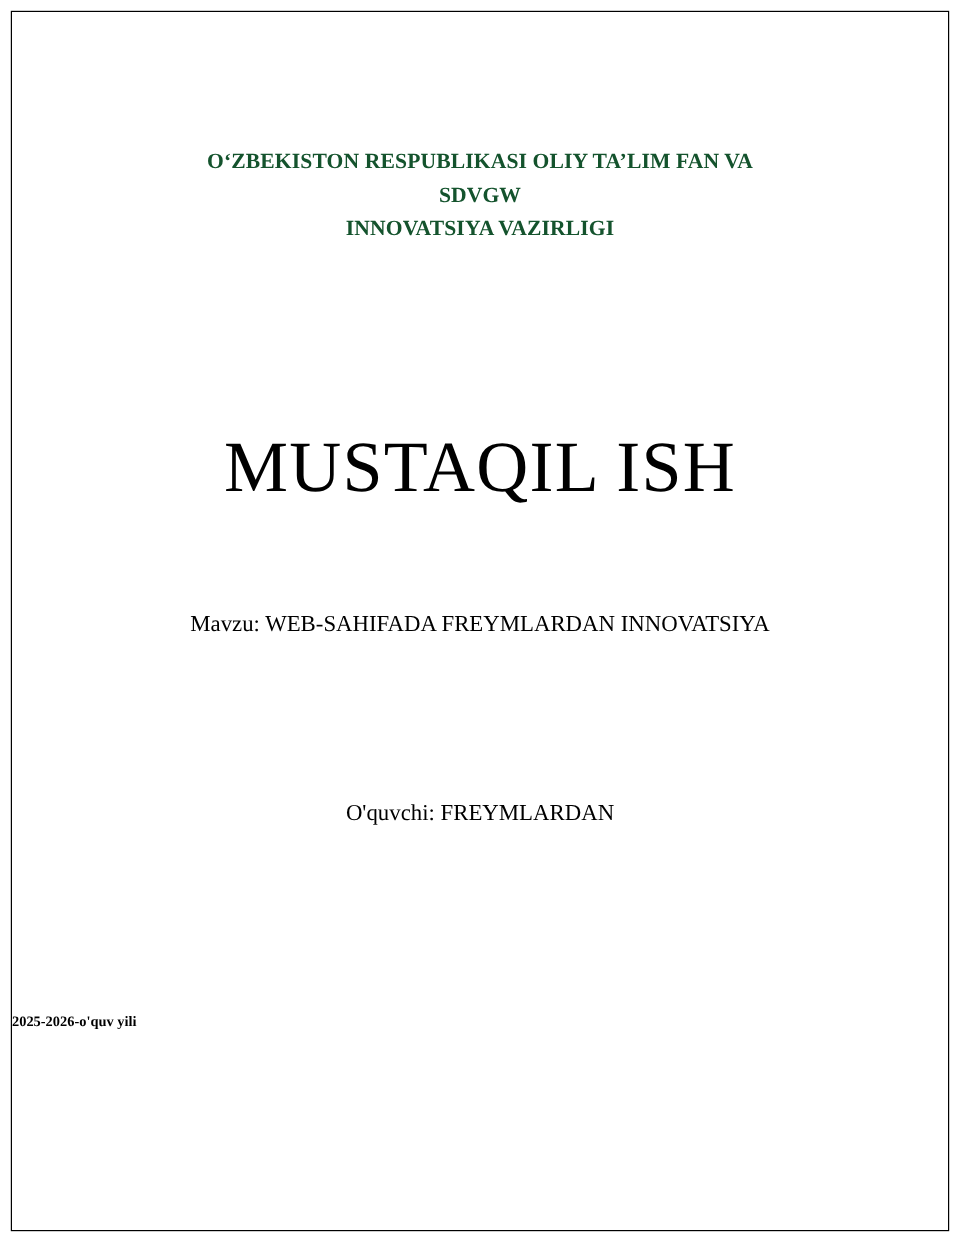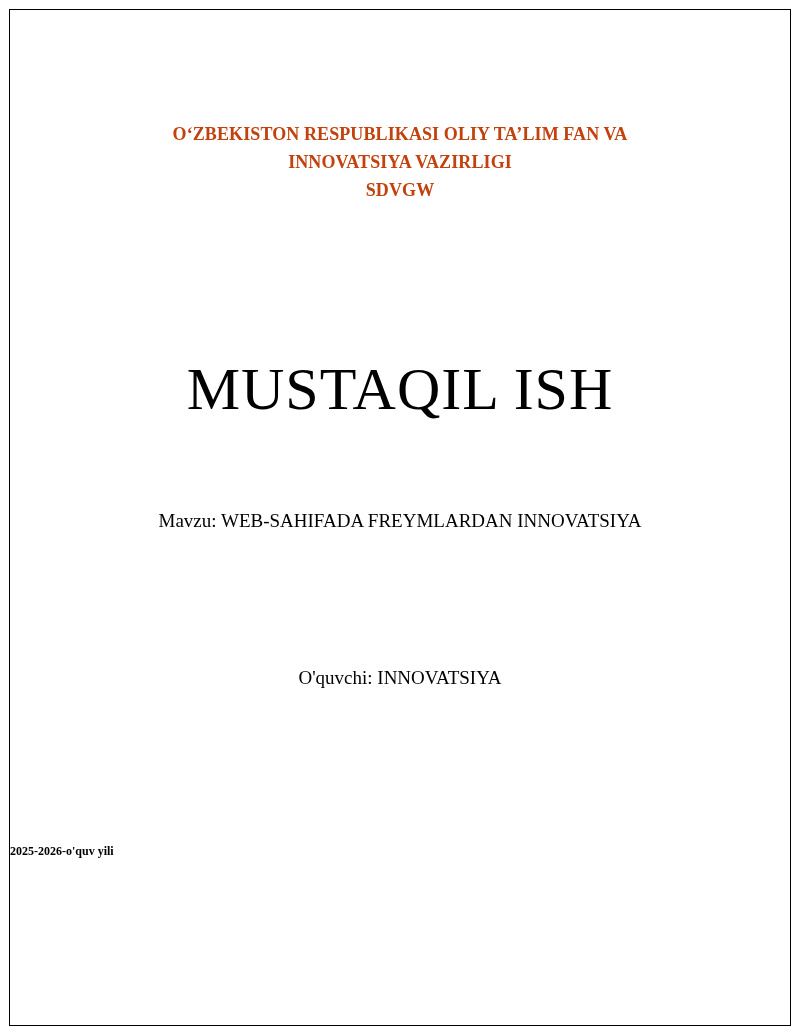--- a/index.html
+++ b/index.html
@@ -40,21 +40,21 @@
     position: absolute;
     top: 110px;
     left: 0;
     width: 780px;
     text-align: center;
     font-family: "Liberation Serif", serif;
     font-weight: bold;
     font-size: 18px;
     line-height: 28px;
     letter-spacing: 0.1px;
-    color: #c2410c;
+    color: #14532d;
   }
   .ministry .line {
     display: block;
     white-space: pre;
   }
   .main-title {
     position: absolute;
     top: 344px;
     left: 0;
     width: 780px;
@@ -104,26 +104,26 @@
 </head>
 <body>
 
 <div class="page">
   <div class="page-frame"></div>
 
   <div class="content">
 
     <div class="ministry">
       <span class="line">O‘ZBEKISTON RESPUBLIKASI OLIY TA’LIM FAN VA</span>
+      <span class="line">SDVGW</span>
       <span class="line">INNOVATSIYA VAZIRLIGI</span>
-      <span class="line">SDVGW</span>
     </div>
 
     <div class="main-title">MUSTAQIL ISH</div>
 
     <div class="subject">Mavzu: WEB-SAHIFADA FREYMLARDAN INNOVATSIYA</div>
 
-    <div class="student">O'quvchi: INNOVATSIYA</div>
+    <div class="student">O'quvchi: FREYMLARDAN</div>
 
     <div class="year">2025-2026-o'quv yili</div>
 
   </div>
 </div>
 
 </body></html>

